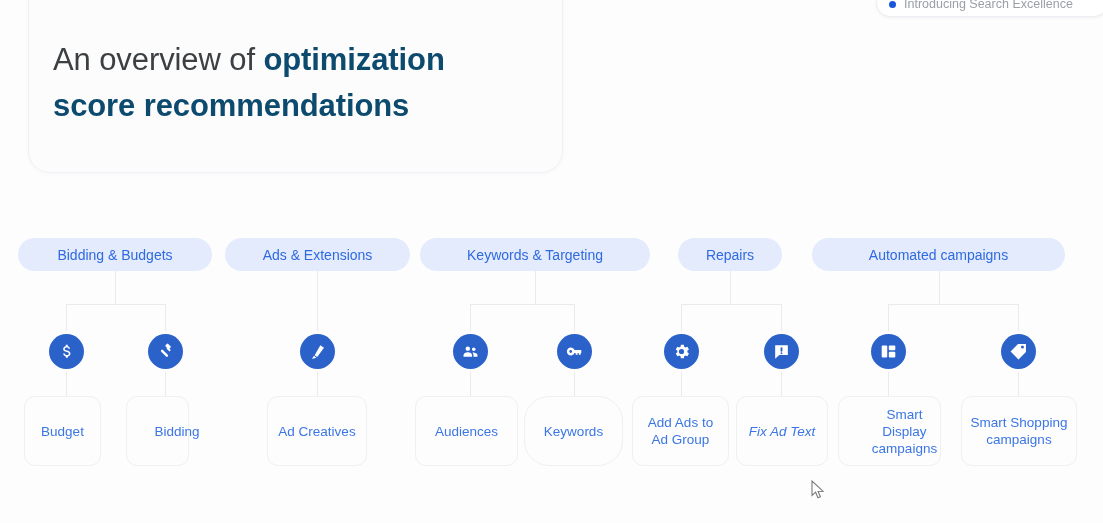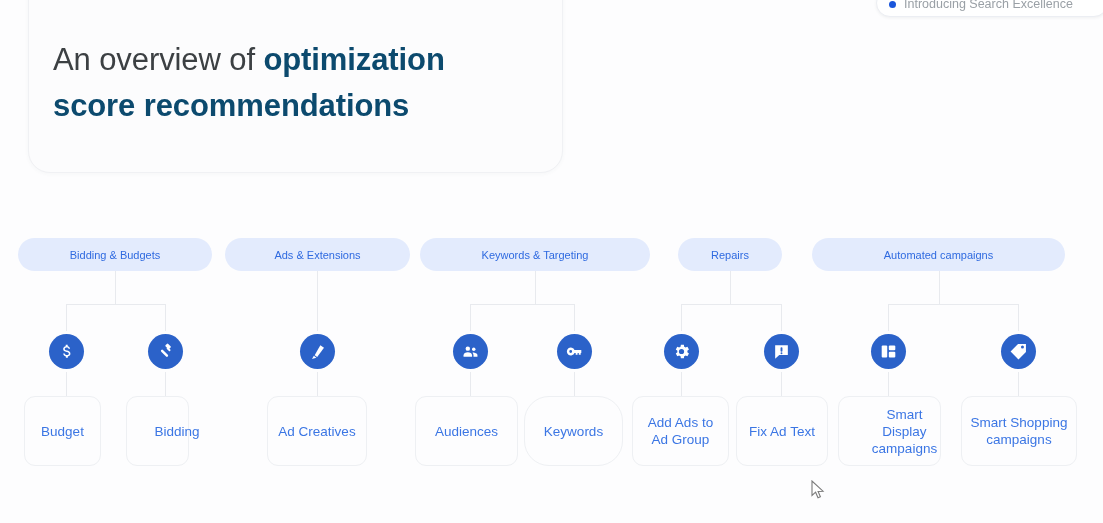--- a/index.html
+++ b/index.html
@@ -84,21 +84,21 @@
   .pill {
     position: absolute;
     top: 238px;
     height: 33px;
     background: #e3ebfd;
     border-radius: 17px;
     display: flex;
     align-items: center;
     justify-content: center;
     color: #2f6ae0;
-    font-size: 11px;
+    font-size: 14px;
     white-space: nowrap;
   }
 
   
   .vline {
     position: absolute;
     width: 1px;
     background: #e8eaee;
   }
   .hline {
@@ -250,21 +250,21 @@
       <span>Add Ads to Ad Group</span>
     </div>
     <div class="vline" style="left: 781px; top: 351.5px; height: 44.5px;"></div>
     <div class="icon-circle" style="left: 764px;">
       <svg width="19" height="19" viewBox="0 0 24 24" fill="#fff">
         <path d="M4.0 4.2h16v12.1H9.2L4.0 21.0z"></path>
         <rect x="10.8" y="6.6" width="2.4" height="5.6" rx="1.1" fill="#2b62c9"></rect>
         <rect x="10.8" y="13.0" width="2.4" height="2.4" rx="1.2" fill="#2b62c9"></rect>
       </svg>
     </div>
-    <div class="leaf" style="left: 736px; width: 92px;">
+    <div class="leaf" style="left: 736px; width: 92px; font-style: italic;">
       <span>Fix Ad Text</span>
     </div>
     <div class="pill" style="left: 812px; width: 253px;">
       <span>Automated campaigns</span>
     </div>
     <div class="vline" style="left: 939px; top: 271px; height: 33px;"></div>
     <div class="hline" style="left: 888px; top: 304px; width: 130px;"></div>
     <div class="vline" style="left: 888px; top: 304px; height: 47.5px;"></div>
     <div class="vline" style="left: 1018px; top: 304px; height: 47.5px;"></div>
     <div class="vline" style="left: 888px; top: 351.5px; height: 44.5px;"></div>

